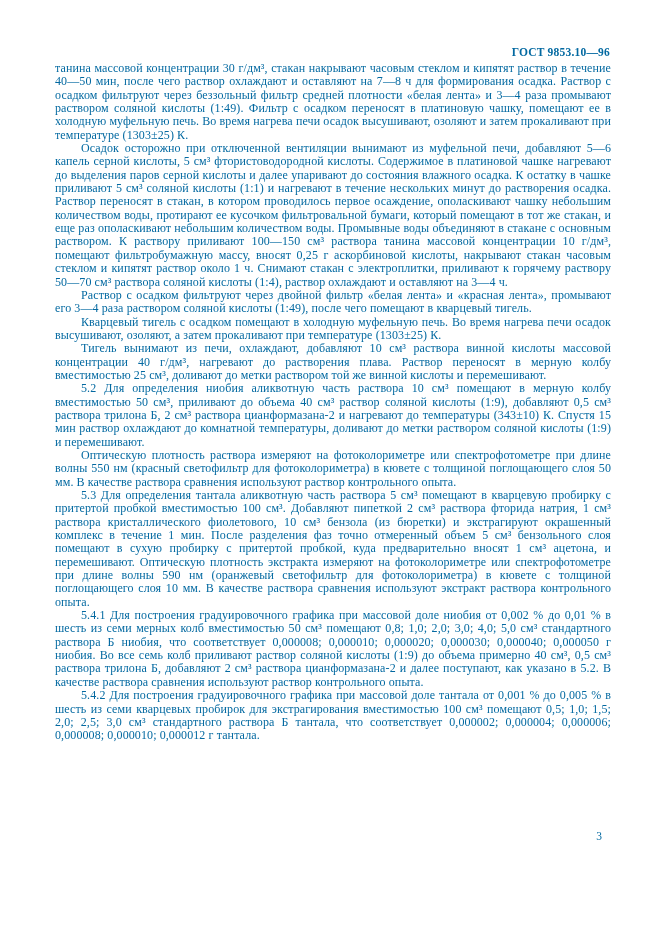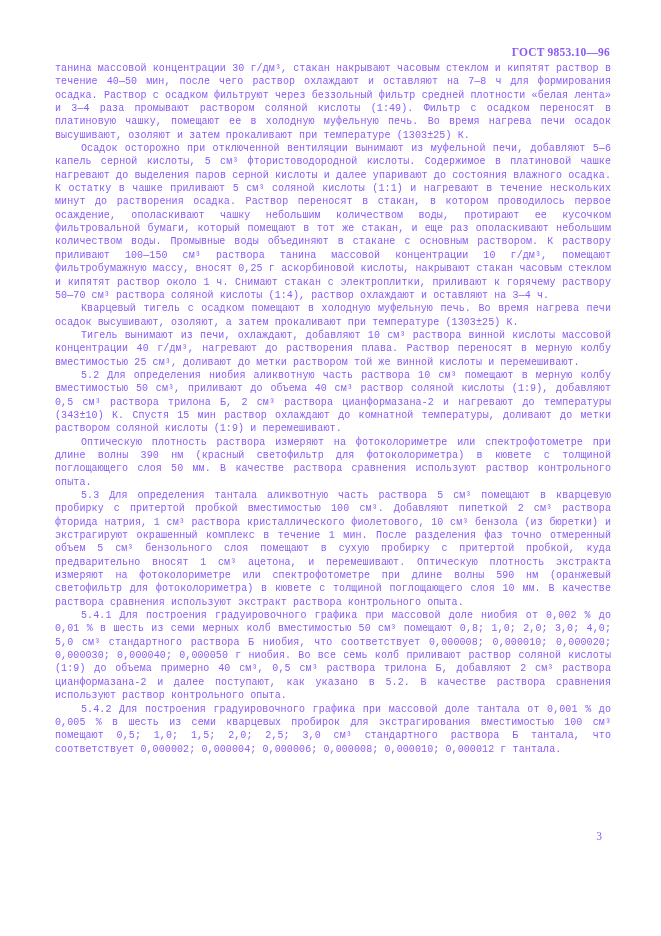--- a/index.html
+++ b/index.html
@@ -5,45 +5,44 @@
   html, body {
     margin: 0;
     padding: 0;
     background: #ffffff;
   }
   .page {
     position: relative;
     width: 661px;
     height: 936px;
     background: #ffffff;
-    color: #8b5cf6;
+    color: #0369a1;
     font-family: "Liberation Serif", "DejaVu Serif", serif;
     overflow: hidden;
     box-sizing: border-box;
   }
   .doc-header {
     position: absolute;
     top: 46px;
     left: 55px;
     right: 51px;
     text-align: right;
     font-weight: bold;
     font-size: 11.5px;
     letter-spacing: 0.2px;
   }
   .text-block {
     position: absolute;
     top: 62px;
     left: 55px;
     width: 556px;
-    font-size: 10px;
+    font-size: 12px;
     line-height: 13.35px;
     text-align: justify;
     letter-spacing: 0.1px;
-    font-family: Liberation Mono, monospace;
   }
   .text-block p {
     margin: 0;
     padding: 0;
   }
   .text-block p.indent {
     text-indent: 26px;
   }
   .text-block p.heading {
     font-weight: bold;
@@ -59,24 +58,25 @@
 </head>
 <body>
 
 <div class="page">
 
   <div class="doc-header">ГОСТ 9853.10—96</div>
 
   <div class="text-block">
     <p class="continuation">танина массовой концентрации 30 г/дм³, стакан накрывают часовым стеклом и кипятят раствор в течение 40—50 мин, после чего раствор охлаждают и оставляют на 7—8 ч для формирования осадка. Раствор с осадком фильтруют через беззольный фильтр средней плотности «белая лента» и 3—4 раза промывают раствором соляной кислоты (1:49). Фильтр с осадком переносят в платиновую чашку, помещают ее в холодную муфельную печь. Во время нагрева печи осадок высушивают, озоляют и затем прокаливают при температуре (1303±25) К.</p>
     <p class="indent">Осадок осторожно при отключенной вентиляции вынимают из муфельной печи, добавляют 5—6 капель серной кислоты, 5 см³ фтористоводородной кислоты. Содержимое в платиновой чашке нагревают до выделения паров серной кислоты и далее упаривают до состояния влажного осадка. К остатку в чашке приливают 5 см³ соляной кислоты (1:1) и нагревают в течение нескольких минут до растворения осадка. Раствор переносят в стакан, в котором проводилось первое осаждение, ополаскивают чашку небольшим количеством воды, протирают ее кусочком фильтровальной бумаги, который помещают в тот же стакан, и еще раз ополаскивают небольшим количеством воды. Промывные воды объединяют в стакане с основным раствором. К раствору приливают 100—150 см³ раствора танина массовой концентрации 10 г/дм³, помещают фильтробумажную массу, вносят 0,25 г аскорбиновой кислоты, накрывают стакан часовым стеклом и кипятят раствор около 1 ч. Снимают стакан с электроплитки, приливают к горячему раствору 50—70 см³ раствора соляной кислоты (1:4), раствор охлаждают и оставляют на 3—4 ч.</p>
+    <p class="indent">Раствор с осадком фильтруют через двойной фильтр «белая лента» и «красная лента», промывают его 3—4 раза раствором соляной кислоты (1:49), после чего помещают в кварцевый тигель.</p>
     <p class="indent">Кварцевый тигель с осадком помещают в холодную муфельную печь. Во время нагрева печи осадок высушивают, озоляют, а затем прокаливают при температуре (1303±25) К.</p>
     <p class="indent">Тигель вынимают из печи, охлаждают, добавляют 10 см³ раствора винной кислоты массовой концентрации 40 г/дм³, нагревают до растворения плава. Раствор переносят в мерную колбу вместимостью 25 см³, доливают до метки раствором той же винной кислоты и перемешивают.</p>
     <p class="indent">5.2 Для определения ниобия аликвотную часть раствора 10 см³ помещают в мерную колбу вместимостью 50 см³, приливают до объема 40 см³ раствор соляной кислоты (1:9), добавляют 0,5 см³ раствора трилона Б, 2 см³ раствора цианформазана-2 и нагревают до температуры (343±10) К. Спустя 15 мин раствор охлаждают до комнатной температуры, доливают до метки раствором соляной кислоты (1:9) и перемешивают.</p>
-    <p class="indent">Оптическую плотность раствора измеряют на фотоколориметре или спектрофотометре при длине волны 390 нм (красный светофильтр для фотоколориметра) в кювете с толщиной поглощающего слоя 50 мм. В качестве раствора сравнения используют раствор контрольного опыта.</p>
+    <p class="indent">Оптическую плотность раствора измеряют на фотоколориметре или спектрофотометре при длине волны 550 нм (красный светофильтр для фотоколориметра) в кювете с толщиной поглощающего слоя 50 мм. В качестве раствора сравнения используют раствор контрольного опыта.</p>
     <p class="indent">5.3 Для определения тантала аликвотную часть раствора 5 см³ помещают в кварцевую пробирку с притертой пробкой вместимостью 100 см³. Добавляют пипеткой 2 см³ раствора фторида натрия, 1 см³ раствора кристаллического фиолетового, 10 см³ бензола (из бюретки) и экстрагируют окрашенный комплекс в течение 1 мин. После разделения фаз точно отмеренный объем 5 см³ бензольного слоя помещают в сухую пробирку с притертой пробкой, куда предварительно вносят 1 см³ ацетона, и перемешивают. Оптическую плотность экстракта измеряют на фотоколориметре или спектрофотометре при длине волны 590 нм (оранжевый светофильтр для фотоколориметра) в кювете с толщиной поглощающего слоя 10 мм. В качестве раствора сравнения используют экстракт раствора контрольного опыта.</p>
     <p class="indent">5.4.1 Для построения градуировочного графика при массовой доле ниобия от 0,002 % до 0,01 % в шесть из семи мерных колб вместимостью 50 см³ помещают 0,8; 1,0; 2,0; 3,0; 4,0; 5,0 см³ стандартного раствора Б ниобия, что соответствует 0,000008; 0,000010; 0,000020; 0,000030; 0,000040; 0,000050 г ниобия. Во все семь колб приливают раствор соляной кислоты (1:9) до объема примерно 40 см³, 0,5 см³ раствора трилона Б, добавляют 2 см³ раствора цианформазана-2 и далее поступают, как указано в 5.2. В качестве раствора сравнения используют раствор контрольного опыта.</p>
     <p class="indent">5.4.2 Для построения градуировочного графика при массовой доле тантала от 0,001 % до 0,005 % в шесть из семи кварцевых пробирок для экстрагирования вместимостью 100 см³ помещают 0,5; 1,0; 1,5; 2,0; 2,5; 3,0 см³ стандартного раствора Б тантала, что соответствует 0,000002; 0,000004; 0,000006; 0,000008; 0,000010; 0,000012 г тантала.</p>
   </div>
 
   <div class="page-number">3</div>
 
 </div>
 
 </body></html>

